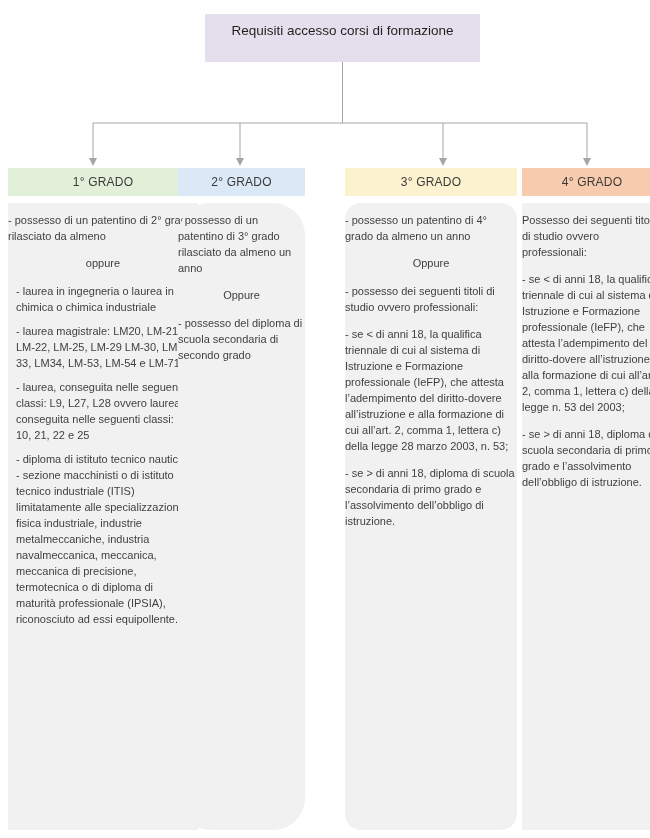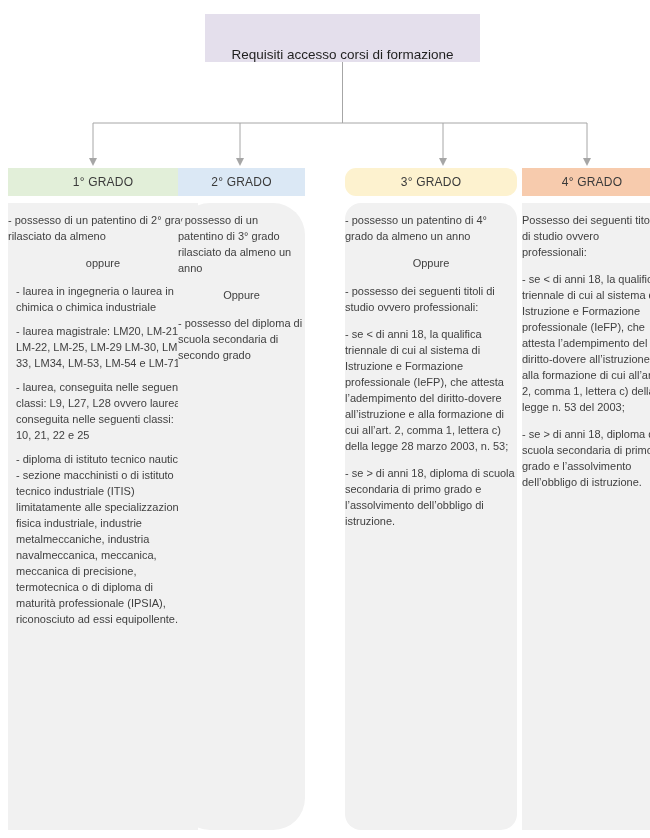--- a/index.html
+++ b/index.html
@@ -40,21 +40,21 @@
   .col-body p.run{margin:8px;}
   .col-body p.oppure{
     text-align:center;margin:4px 0 12px 0;
   }
 </style>
 </head>
 <body>
 
 <div class="canvas">
 
-  <div class="title-box" style="background-color: rgb(228, 223, 236); align-items: flex-end;">
+  <div class="title-box" style="background-color: rgb(228, 223, 236);">
     <span>Requisiti accesso corsi di formazione</span>
   </div>
 
   <svg class="connectors" viewBox="0 0 650 838" xmlns="http://www.w3.org/2000/svg">
     <g fill="none" style="stroke: rgb(166, 166, 166);">
       <line x1="342.5" y1="62" x2="342.5" y2="123"></line>
       <line x1="93" y1="123" x2="587" y2="123"></line>
       <line x1="93" y1="123" x2="93" y2="160"></line>
       <line x1="240" y1="123" x2="240" y2="160"></line>
       <line x1="443" y1="123" x2="443" y2="160"></line>
@@ -83,21 +83,21 @@
   <div class="col col2">
     <div class="col-header" style="background-color: rgb(219, 232, 245);">2° GRADO</div>
     <div class="col-body" style="background-color: rgb(241, 241, 241); border-radius: 32px;">
       <p>- possesso di un patentino di 3° grado rilasciato da almeno un anno</p>
       <p class="oppure">Oppure</p>
       <p>- possesso del diploma di scuola secondaria di secondo grado</p>
     </div>
   </div>
 
   <div class="col col3">
-    <div class="col-header" style="background-color: rgb(253, 242, 207); border-radius: 11px;">3° GRADO</div>
+    <div class="col-header" style="background-color: rgb(253, 242, 207);">3° GRADO</div>
     <div class="col-body" style="background-color: rgb(241, 241, 241); border-radius: 16px;">
       <p>- possesso un patentino di 4° grado da almeno un anno</p>
       <p class="oppure">Oppure</p>
       <p>- possesso dei seguenti titoli di studio ovvero professionali:</p>
       <p>- se &lt; di anni 18, la qualifica triennale di cui al sistema di Istruzione e Formazione professionale (IeFP), che attesta l’adempimento del diritto-dovere all’istruzione e alla formazione di cui all’art. 2, comma 1, lettera c) della legge 28 marzo 2003, n. 53;</p>
       <p>- se &gt; di anni 18, diploma di scuola secondaria di primo grado e l’assolvimento dell’obbligo di istruzione.</p>
     </div>
   </div>
 
   <div class="col col4">

